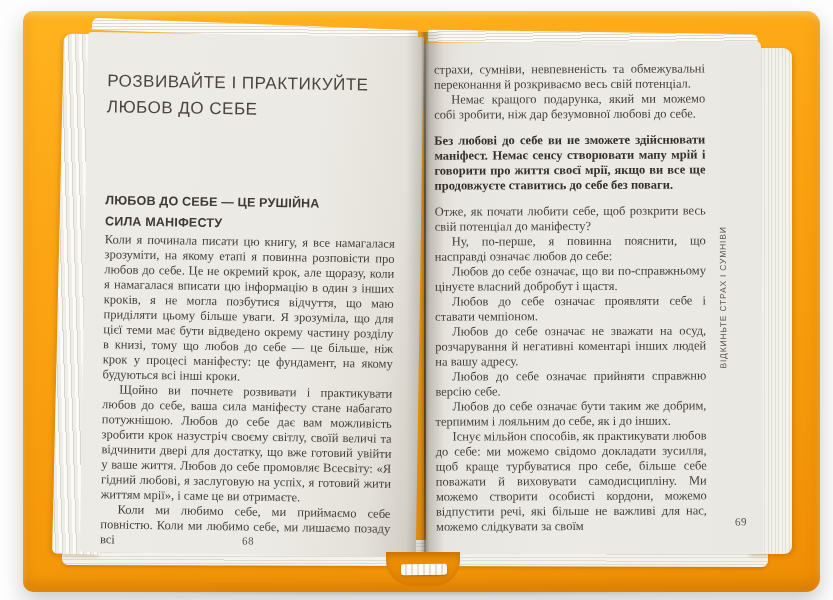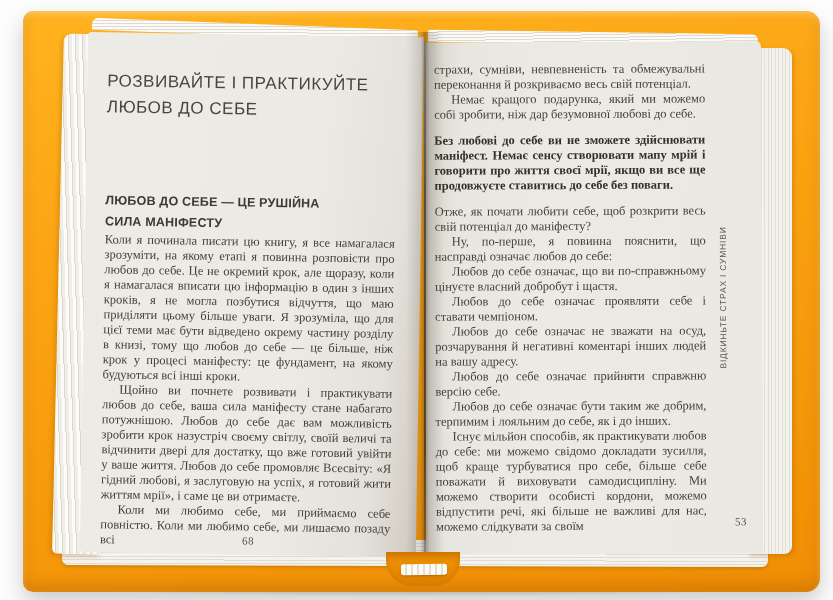--- a/index.html
+++ b/index.html
@@ -168,19 +168,19 @@
       <p class="body cont otzhe">Отже, як почати любити себе, щоб розкрити весь свій потенціал до маніфесту?</p>
       <p class="body ind">Ну, по-перше, я повинна пояснити, що насправді означає любов до себе:</p>
       <p class="body ind">Любов до себе означає, що ви по-справжньому цінуєте власний добробут і щастя.</p>
       <p class="body ind">Любов до себе означає проявляти себе і ставати чемпіоном.</p>
       <p class="body ind">Любов до себе означає не зважати на осуд, розчарування й негативні коментарі інших людей на вашу адресу.</p>
       <p class="body ind">Любов до себе означає прийняти справжню версію себе.</p>
       <p class="body ind">Любов до себе означає бути таким же добрим, терпимим і лояльним до себе, як і до інших.</p>
       <p class="body ind">Існує мільйон способів, як практикувати любов до себе: ми можемо свідомо докладати зусилля, щоб краще турбуватися про себе, більше себе поважати й виховувати самодисципліну. Ми можемо створити особисті кордони, можемо відпустити речі, які більше не важливі для нас, можемо слідкувати за своїм</p>
     </div>
     <div class="margin-label">ВІДКИНЬТЕ СТРАХ І СУМНІВИ</div>
-    <div class="page-num right-pos">53</div>
+    <div class="page-num right-pos">69</div>
   </div>
 
   <div class="gutter"></div>
   <div class="spine-notch"></div>
   <div class="headband"></div>
 </div>
 
 </body></html>

